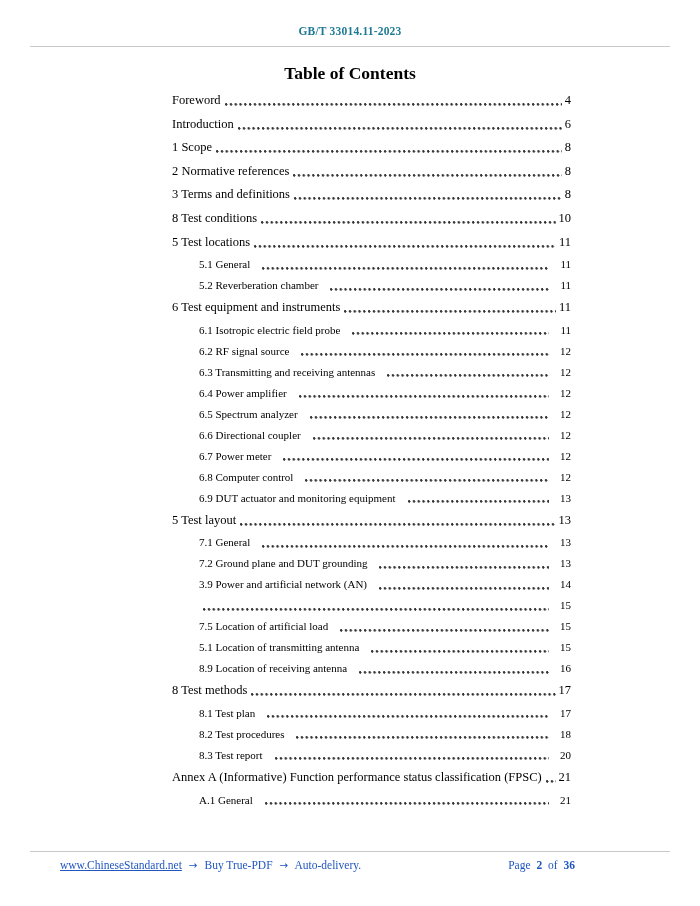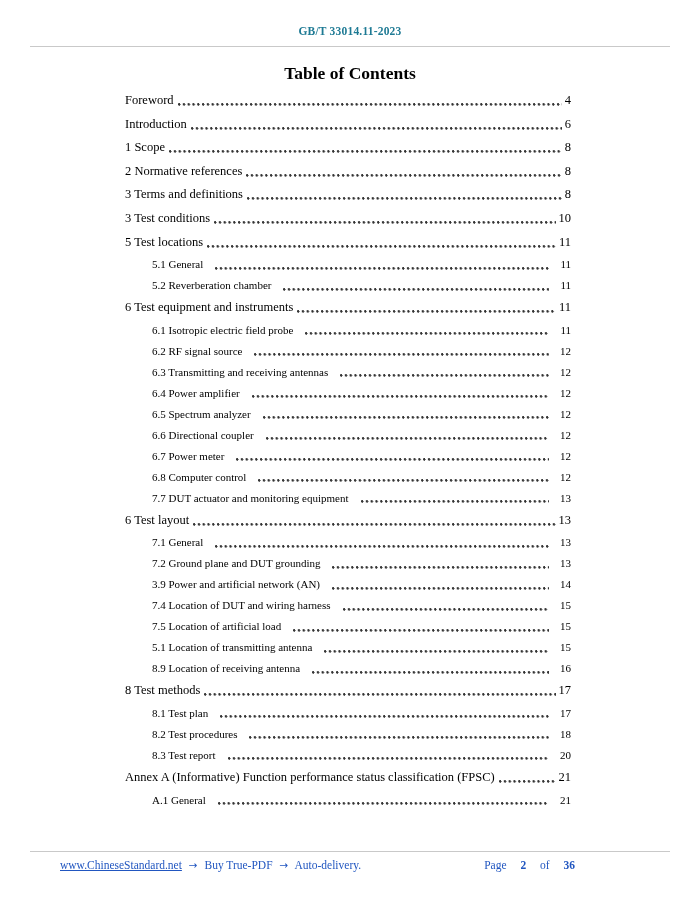--- a/index.html
+++ b/index.html
@@ -42,20 +42,21 @@
     line-height: 22px;
     color: var(--body-text);
   }
   .toc {
     margin: 5px 129px 0 125px;
   }
   .toc-row {
     display: flex;
     align-items: flex-start;
     cursor: pointer;
+    margin-left: 47px;
   }
   .toc-row.top {
     font-size: 12.5px;
     line-height: 23.6px;
   }
   .toc-row.sub {
     font-size: 11px;
     line-height: 21px;
     padding-left: 27px;
     gap: 8px;
@@ -87,21 +88,21 @@
     font-size: 11.5px;
     color: var(--footer-text);
   }
   .footer-left span, .footer-left a { margin-right: 4px; }
   .footer-link {
     color: var(--footer-text);
     text-decoration: underline;
     cursor: pointer;
   }
   .arrow { font-family: "DejaVu Sans", sans-serif; font-size: 10.5px; }
-  .footer-right span { margin-left: 11px; }
+  .footer-right span { margin-left: 3px; }
   .bold { font-weight: 700; }
 </style>
 </head>
 <body>
 
 <div class="page">
 
   <div class="doc-number">GB/T 33014.11-2023</div>
   <hr class="rule">
 
@@ -127,21 +128,21 @@
     <span class="toc-label">2 Normative references</span>
     <span class="toc-dots"></span>
     <span class="toc-page">8</span>
   </div>
       <div class="toc-row top">
     <span class="toc-label">3 Terms and definitions</span>
     <span class="toc-dots"></span>
     <span class="toc-page">8</span>
   </div>
       <div class="toc-row top">
-    <span class="toc-label">3 Test conditions</span>
+    <span class="toc-label">8 Test conditions</span>
     <span class="toc-dots"></span>
     <span class="toc-page">10</span>
   </div>
       <div class="toc-row top">
     <span class="toc-label">5 Test locations</span>
     <span class="toc-dots"></span>
     <span class="toc-page">11</span>
   </div>
       <div class="toc-row sub">
     <span class="toc-label">5.1 General</span>
@@ -192,46 +193,45 @@
     <span class="toc-label">6.7 Power meter</span>
     <span class="toc-dots"></span>
     <span class="toc-page">12</span>
   </div>
       <div class="toc-row sub">
     <span class="toc-label">6.8 Computer control</span>
     <span class="toc-dots"></span>
     <span class="toc-page">12</span>
   </div>
       <div class="toc-row sub">
-    <span class="toc-label">7.7 DUT actuator and monitoring equipment</span>
-    <span class="toc-dots"></span>
-    <span class="toc-page">13</span>
-  </div>
-      <div class="toc-row top">
-    <span class="toc-label">6 Test layout</span>
+    <span class="toc-label">6.9 DUT actuator and monitoring equipment</span>
+    <span class="toc-dots"></span>
+    <span class="toc-page">13</span>
+  </div>
+      <div class="toc-row top">
+    <span class="toc-label">5 Test layout</span>
     <span class="toc-dots"></span>
     <span class="toc-page">13</span>
   </div>
       <div class="toc-row sub">
     <span class="toc-label">7.1 General</span>
     <span class="toc-dots"></span>
     <span class="toc-page">13</span>
   </div>
       <div class="toc-row sub">
     <span class="toc-label">7.2 Ground plane and DUT grounding</span>
     <span class="toc-dots"></span>
     <span class="toc-page">13</span>
   </div>
       <div class="toc-row sub">
     <span class="toc-label">3.9 Power and artificial network (AN)</span>
     <span class="toc-dots"></span>
     <span class="toc-page">14</span>
   </div>
       <div class="toc-row sub">
-    <span class="toc-label">7.4 Location of DUT and wiring harness</span>
     <span class="toc-dots"></span>
     <span class="toc-page">15</span>
   </div>
       <div class="toc-row sub">
     <span class="toc-label">7.5 Location of artificial load</span>
     <span class="toc-dots"></span>
     <span class="toc-page">15</span>
   </div>
       <div class="toc-row sub">
     <span class="toc-label">5.1 Location of transmitting antenna</span>

